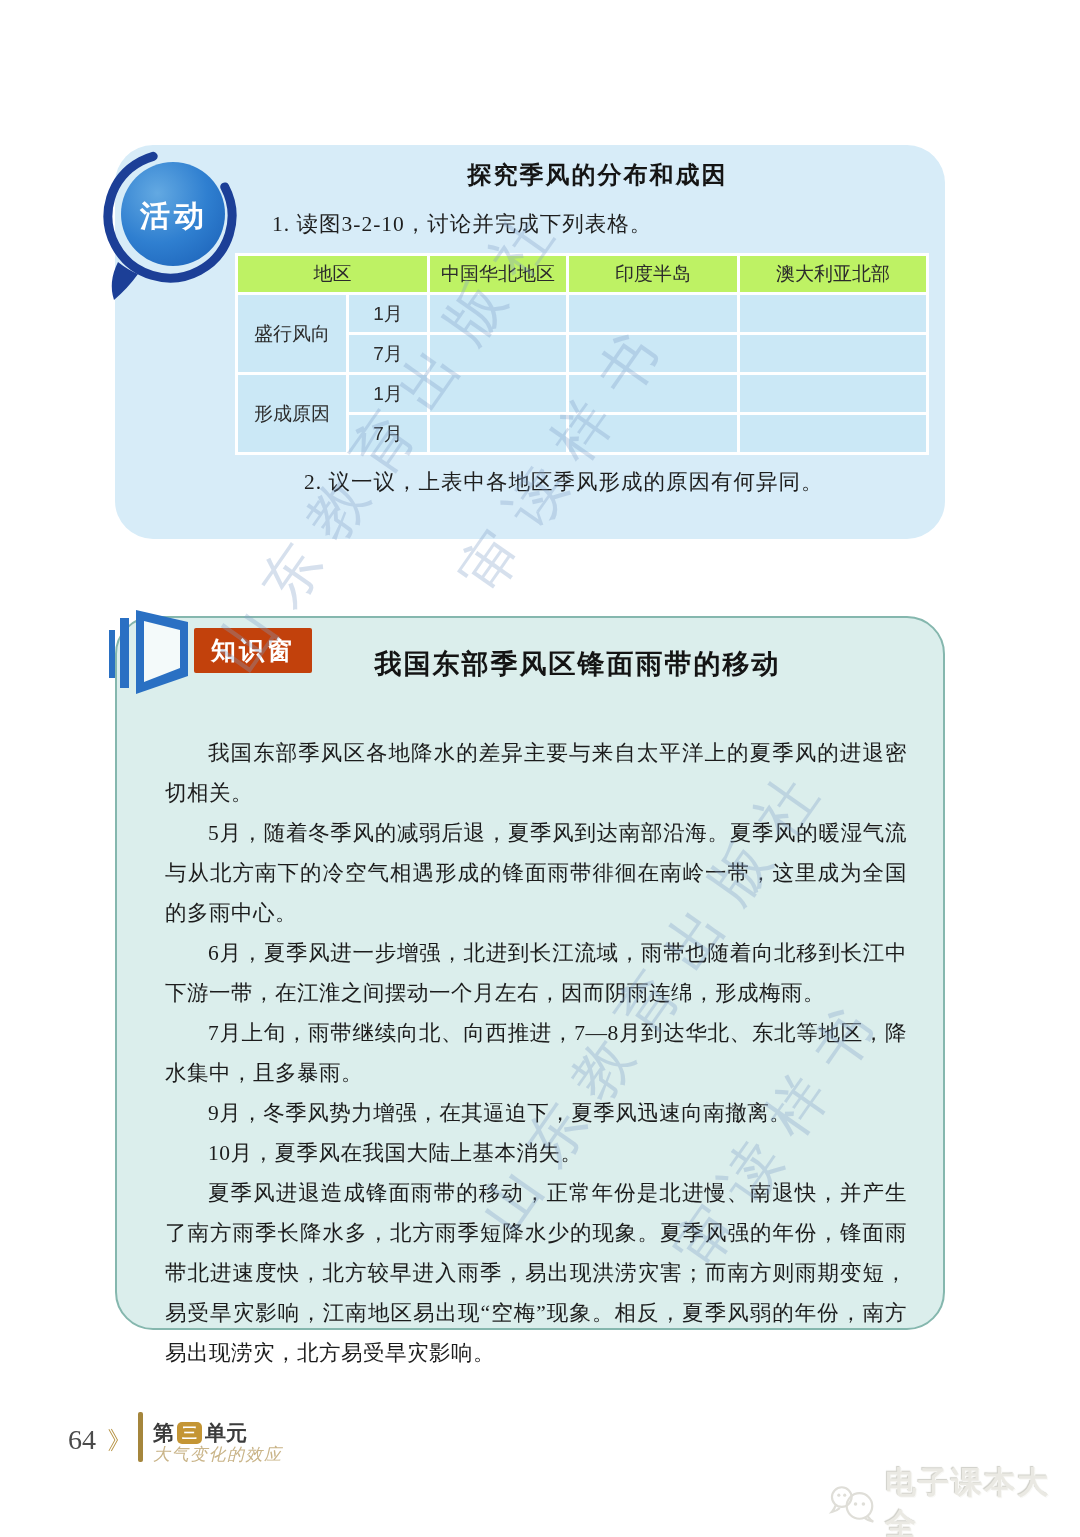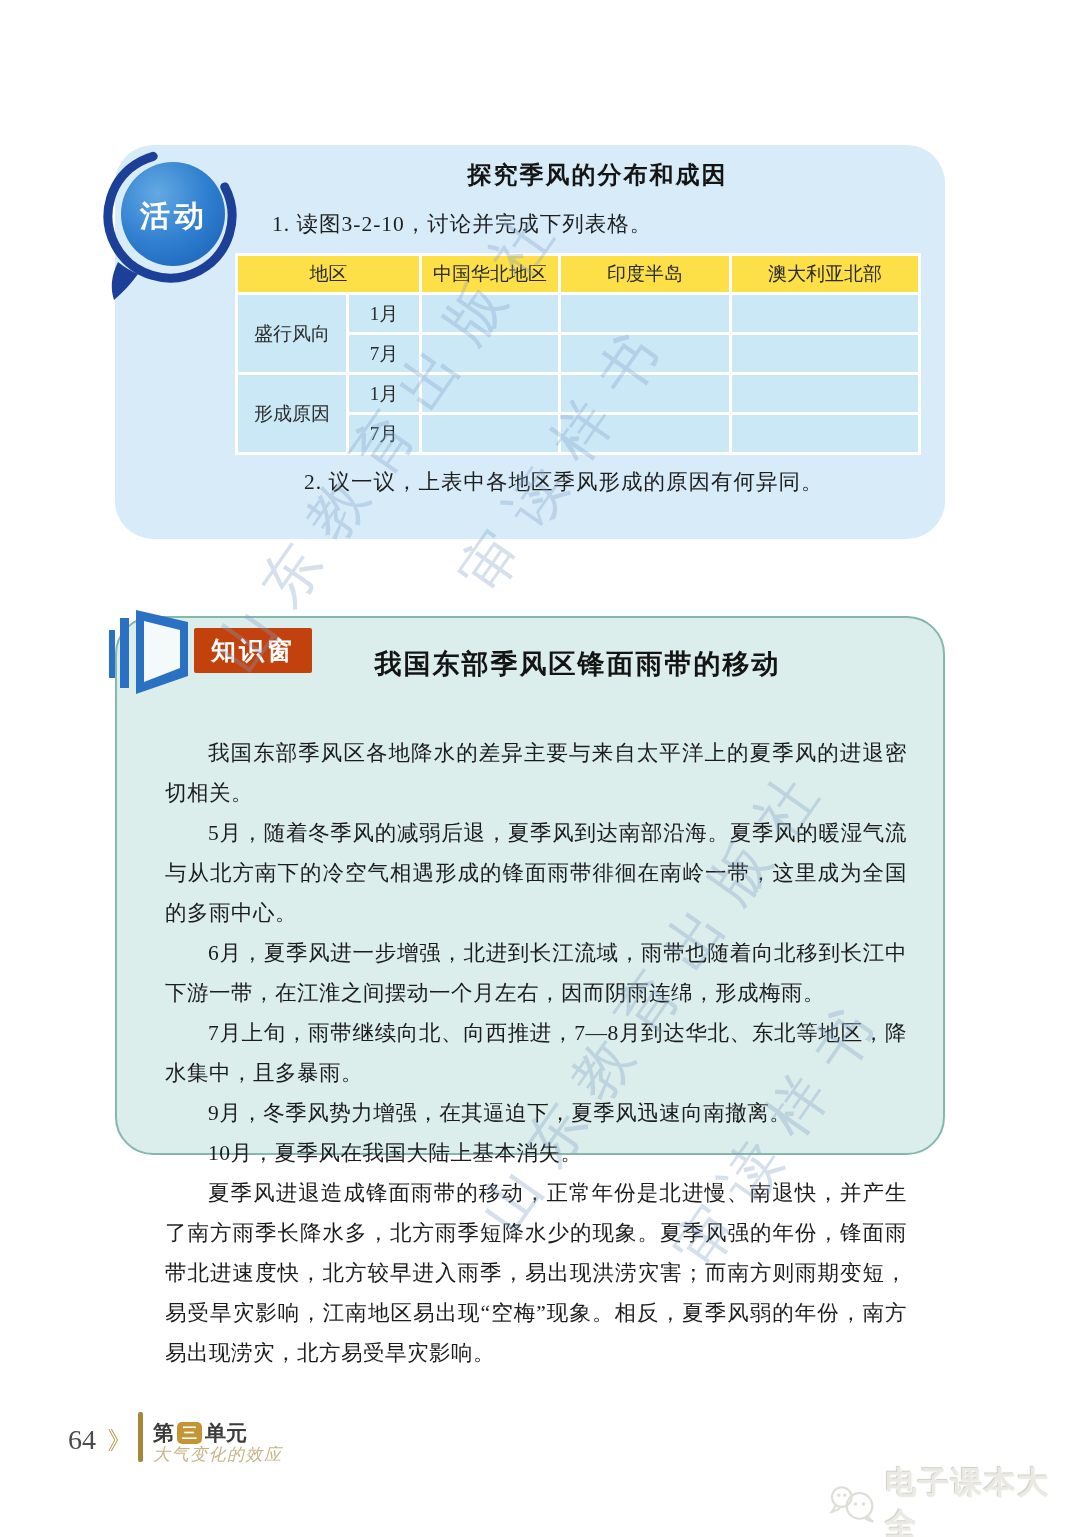--- a/index.html
+++ b/index.html
@@ -38,39 +38,39 @@
   .act-item2 { top:322px;margin-left:32px; }
 
   table.monsoon-table {
     position:absolute; left:120px; top:108px;
     border-collapse:separate; border-spacing:3px; background:#ffffff;
   }
   table.monsoon-table td {
     font-size:19px; color:#2b2b2b; text-align:center; vertical-align:middle;
     background:#cbe8f6;
   }
-  table.monsoon-table tr.hdr td { background:#fde047; height:36px; }
+  table.monsoon-table tr.hdr td { background:#bef264; height:36px; }
   table.monsoon-table tr.body-row td { height:37px; }
   td.col-label { width:108px; }
-  td.col-month { width:70px;font-family:Liberation Serif, serif; }
+  td.col-month { width:78px; }
   td.col-cn { width:136px; }
   td.col-in { width:168px; }
   td.col-au { width:186px; }
 
   
   .act-badge { position:absolute; left:98px; top:148px; width:148px; height:158px; z-index:4; }
   .act-badge svg { position:absolute; left:0; top:0; }
   .act-badge-label {
     position:absolute; left:37px; top:48px; width:78px; text-align:center;
     color:#ffffff; font-size:30px; font-weight:bold; letter-spacing:4px;
   }
 
   
   .know-box {
-    position:absolute; left:115px; top:616px; width:830px; height:539px;
+    position:absolute; left:115px; top:616px; width:830px; height:714px;
     background:#dbeeec; border:2.5px solid #85b7ae; border-radius:38px;
   }
   .know-title {
     position:absolute; top:28px; left:0; right:0; padding-left:95px;
     text-align:center; font-size:27px; font-weight:bold; color:#141414;
     letter-spacing:2px;
   }
   .know-body {
     position:absolute; top:80px; left:8px; right:0; padding:0 36px 0 40px;margin-top:35px;
   }

